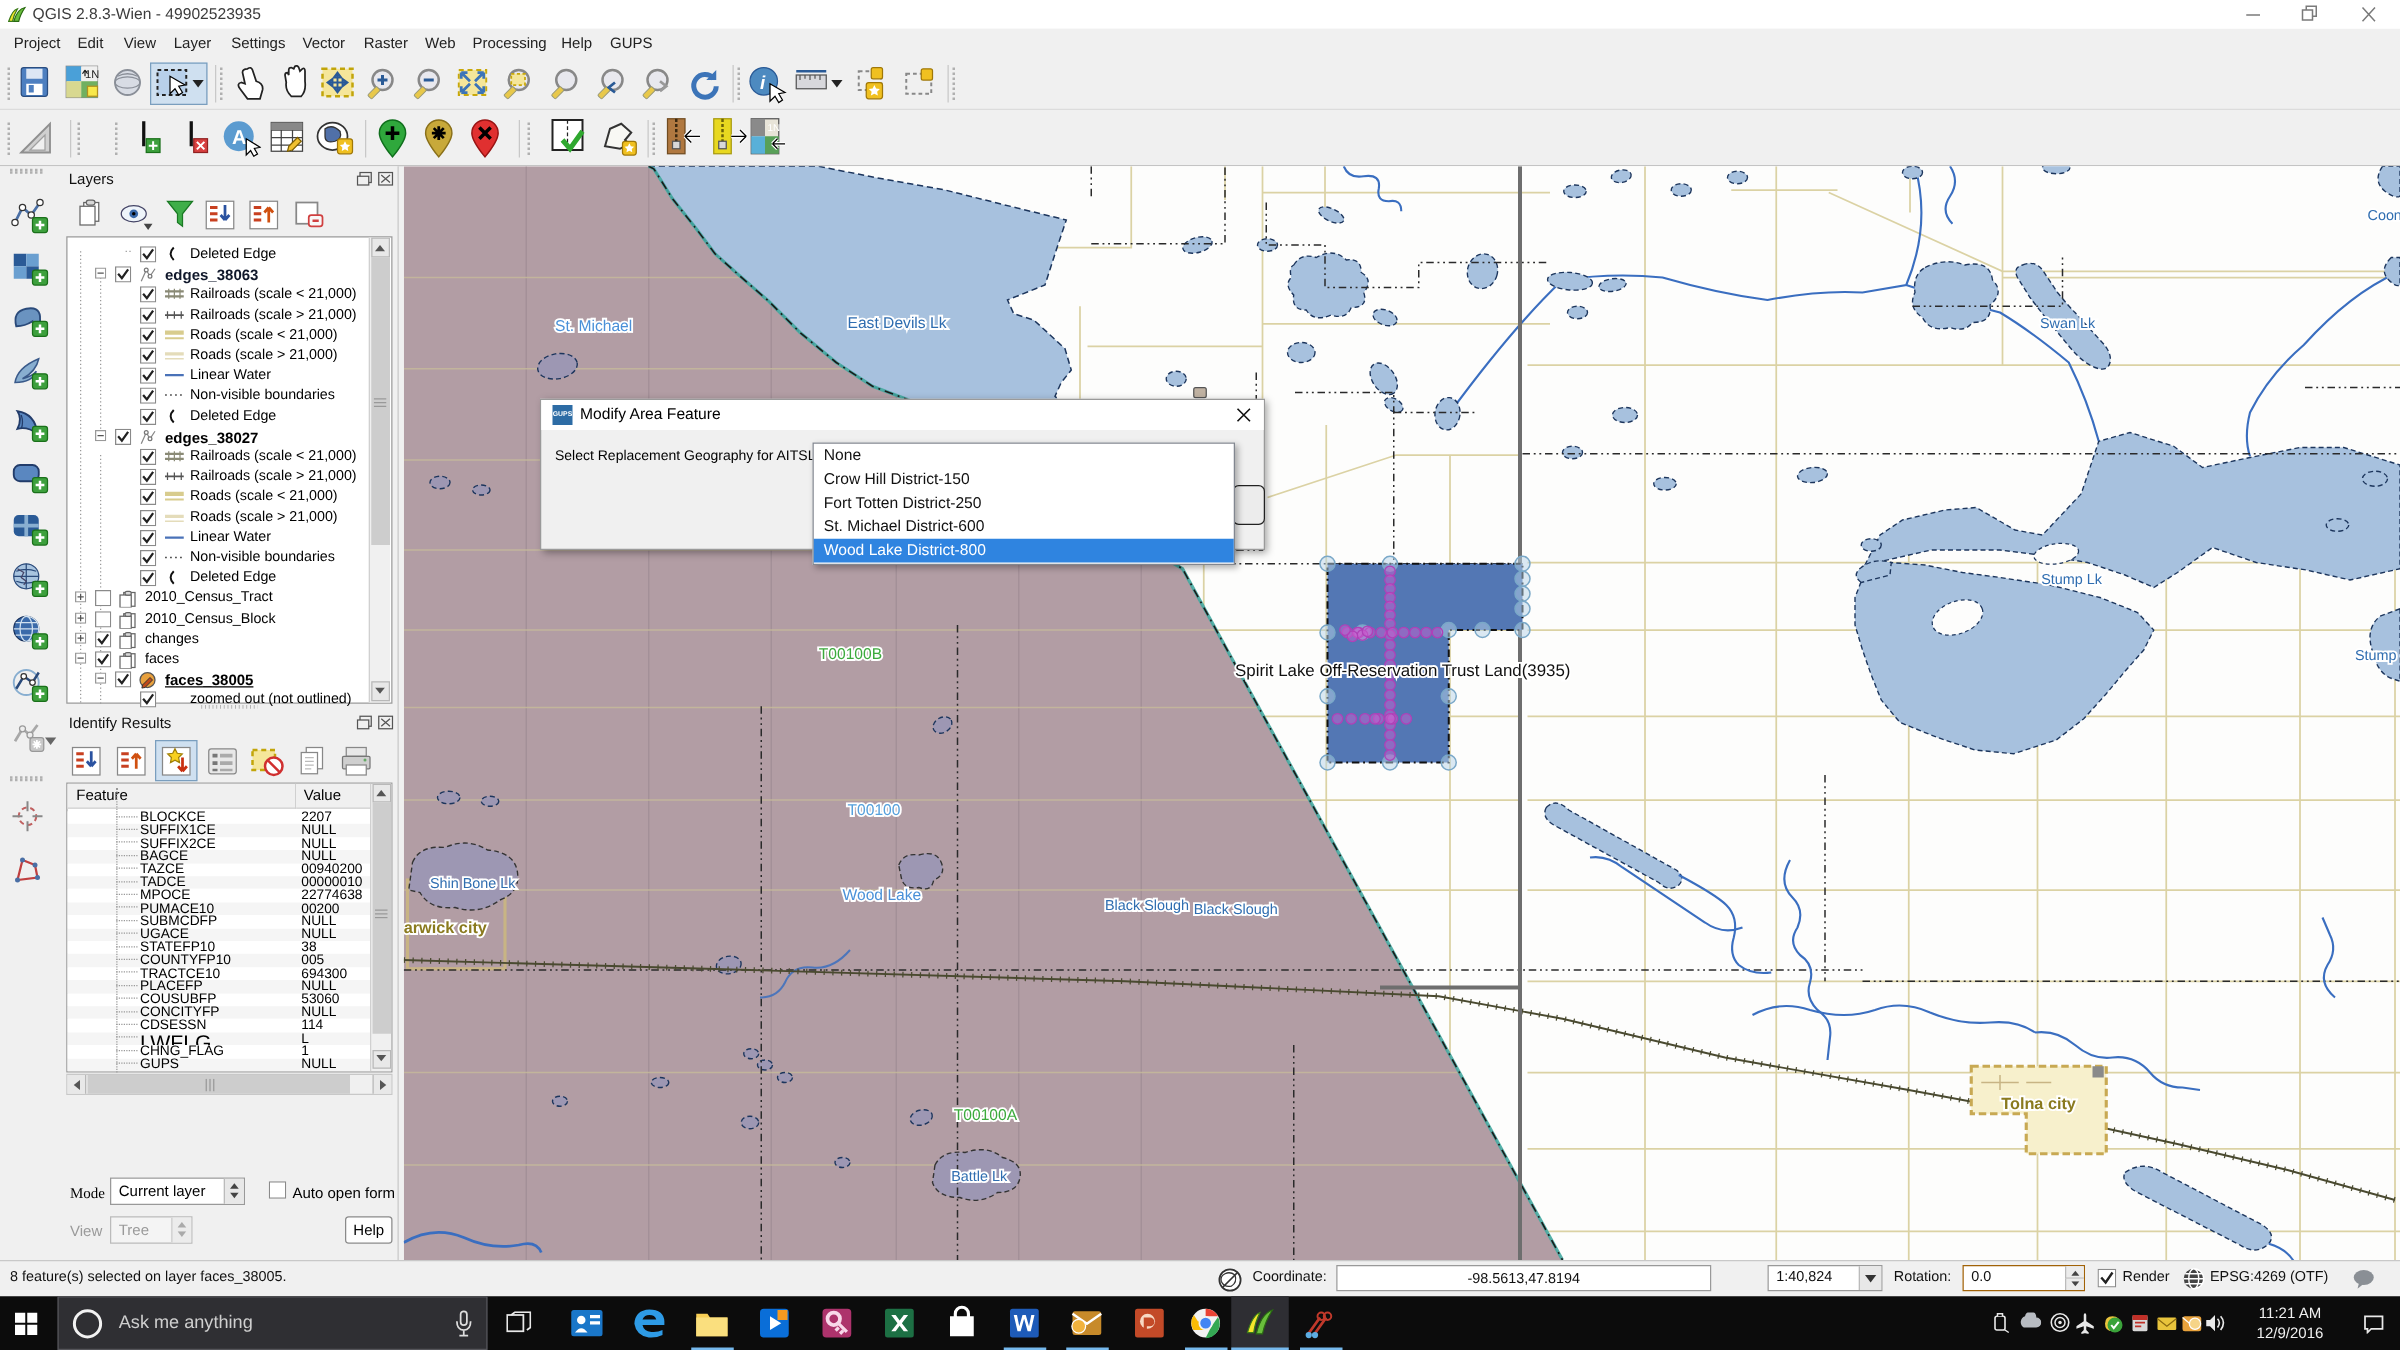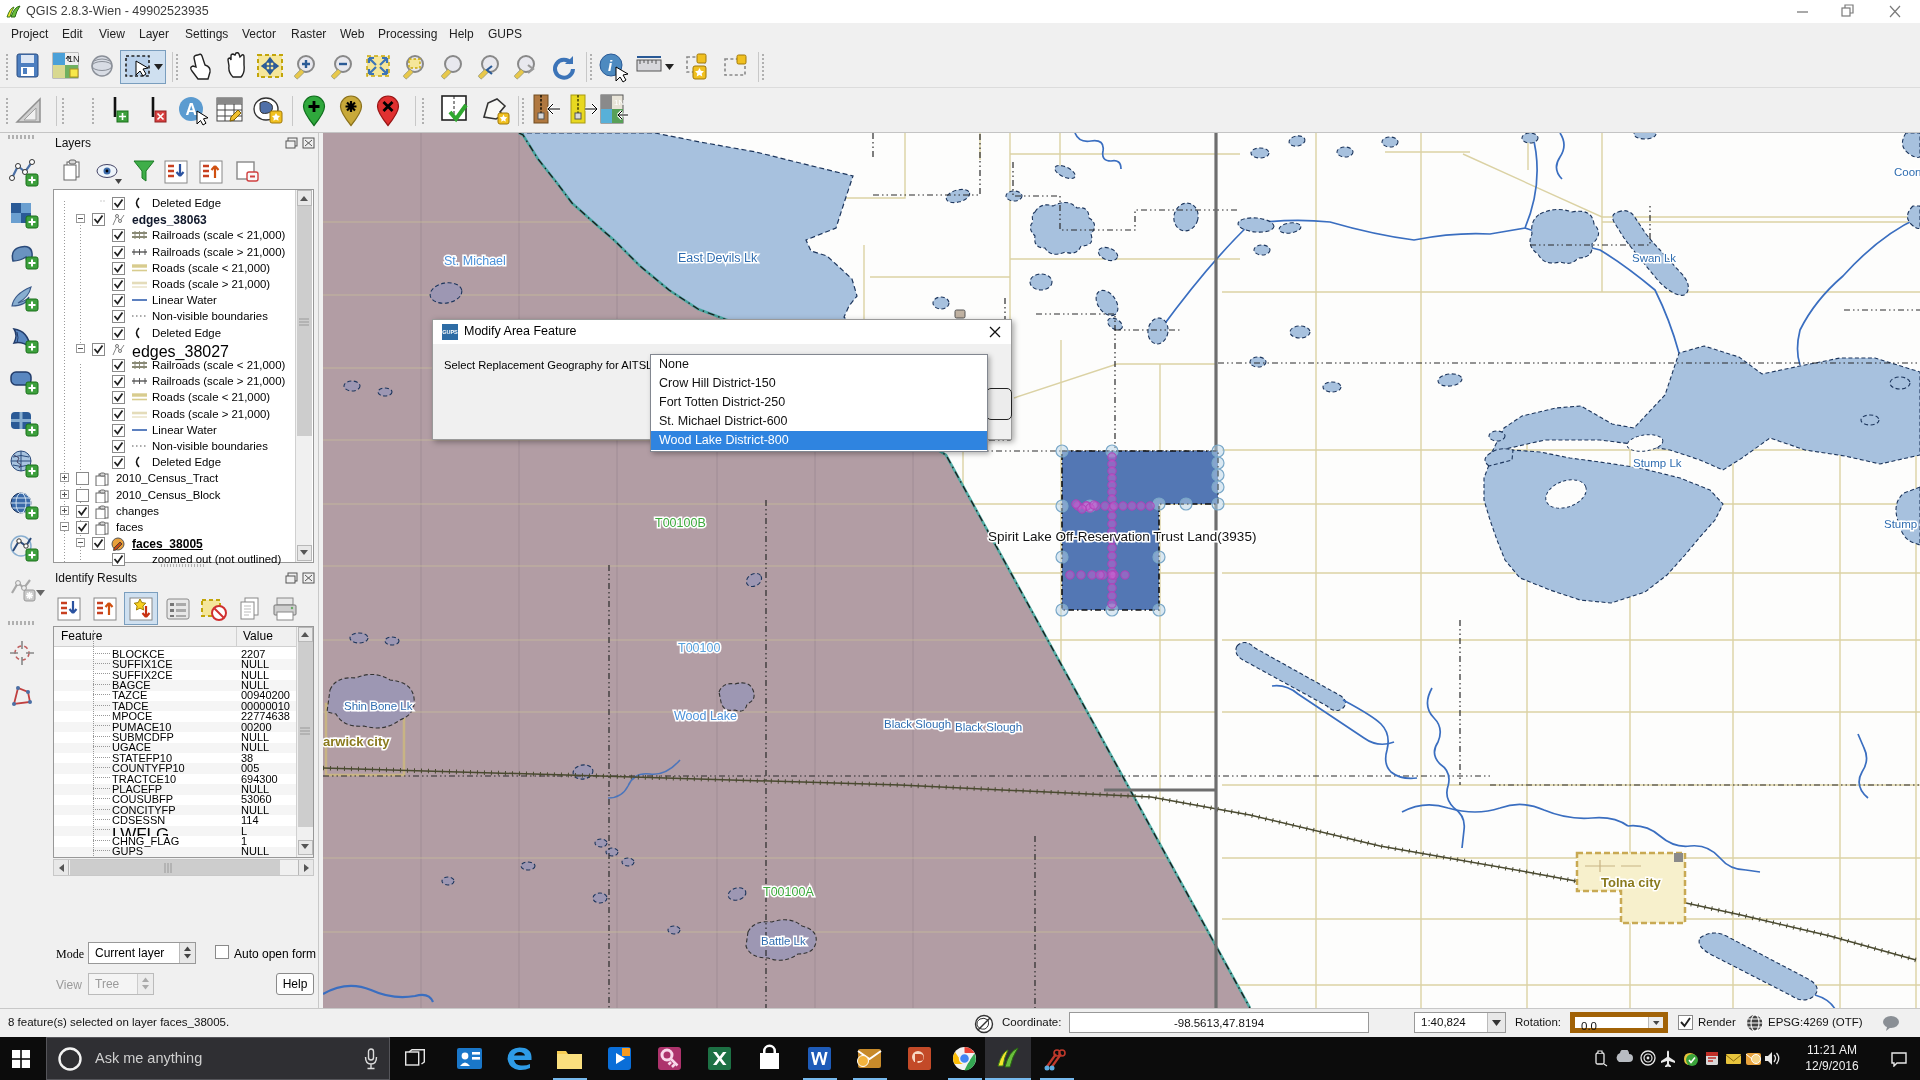--- a/index.html
+++ b/index.html
@@ -496,21 +496,21 @@
     </svg>
 <svg class="abs" style="left:44px;top:209.79999999999998px" width="13" height="13">
       <rect x="0.5" y="0.5" width="12" height="12" fill="#fff" stroke="#8a8a8a"></rect>
       <path d="M2.5 6 l3 3.5 l5 -7" stroke="#222" stroke-width="1.8" fill="none"></path>
     </svg>
 <svg class="abs" style="left:63px;top:209.79999999999998px" width="16" height="14">
       <path d="M2 12 L6 3 L9 8 L13 2" stroke="#888" fill="none"></path>
       <circle cx="6" cy="3" r="1.5" fill="#fff" stroke="#777"></circle>
       <circle cx="9" cy="8" r="1.5" fill="#fff" stroke="#777"></circle>
     </svg>
-<div class="abs" style="left:84px;top:209.79999999999998px;font-size:16px;font-weight:normal;color:#000;white-space:nowrap;">edges_38027</div>
+<div class="abs" style="left:84px;top:209.79999999999998px;font-size:12px;font-weight:bold;color:#000;white-space:nowrap;">edges_38027</div>
 <svg class="abs" style="left:64px;top:226.0px" width="13" height="13">
       <rect x="0.5" y="0.5" width="12" height="12" fill="#fff" stroke="#8a8a8a"></rect>
       <path d="M2.5 6 l3 3.5 l5 -7" stroke="#222" stroke-width="1.8" fill="none"></path>
     </svg>
 <svg class="abs" style="left:83px;top:226.0px" width="17" height="12">
       <path d="M1 4 h15 M1 8 h15" stroke="#8a8a76" stroke-width="1.8"></path>
       <path d="M4 2 v8 M8.5 2 v8 M13 2 v8" stroke="#8a8a76"></path>
     </svg>
 <div class="abs" style="left:104px;top:226.0px;font-size:11.4px;color:#000;white-space:nowrap;">Railroads (scale &lt; 21,000)</div>
 <svg class="abs" style="left:64px;top:242.2px" width="13" height="13">
@@ -1105,21 +1105,21 @@
 <div class="abs" style="left:1378px;top:7px;font-size:11.5px;margin-left:38px;">Scale</div>
 <div class="abs" style="left:1414px;top:3px;width:92px;height:21px;background:#fff;border:1px solid #999;">
 <div class="abs" style="left:6px;top:3px;font-size:11.5px;">1:40,824</div>
 <div class="abs" style="right:0;top:0;width:18px;height:19px;background:#e8e8e8;border-left:1px solid #bbb;">
 <svg class="abs" style="left:4px;top:7px" width="10" height="7">
           <path d="M0 0 h9 l-4.5 6 z" fill="#333"></path>
         </svg>
       </div>
     </div>
 <div class="abs" style="left:1515px;top:7px;font-size:11.5px;">Rotation:</div>
-<div class="abs" style="left:1570px;top:3px;width:98px;height:21px;background:#fff;border:5px solid #a16207;">
+<div class="abs" style="left:1570px;top:3px;width:98px;height:21px;background:#fff;border:1px solid #a16207;">
 <div class="abs" style="left:6px;top:3px;font-size:11.5px;">0.0</div>
 <div class="abs" style="right:0;top:0;width:15px;height:9.5px;background:#ececec;border-left:1px solid #bbb;border-bottom:1px solid #bbb;">
         <svg class="abs" style="left:4px;top:2.5px" width="7" height="5">
           <path d="M0 4.5 h6.5 l-3.2 -4 z" fill="#444"></path>
         </svg>
       </div>
 <div class="abs" style="right:0;bottom:0;width:15px;height:9.5px;background:#ececec;border-left:1px solid #bbb;">
         <svg class="abs" style="left:4px;top:2.5px" width="7" height="5">
           <path d="M0 0 h6.5 l-3.2 4 z" fill="#444"></path>
         </svg>

